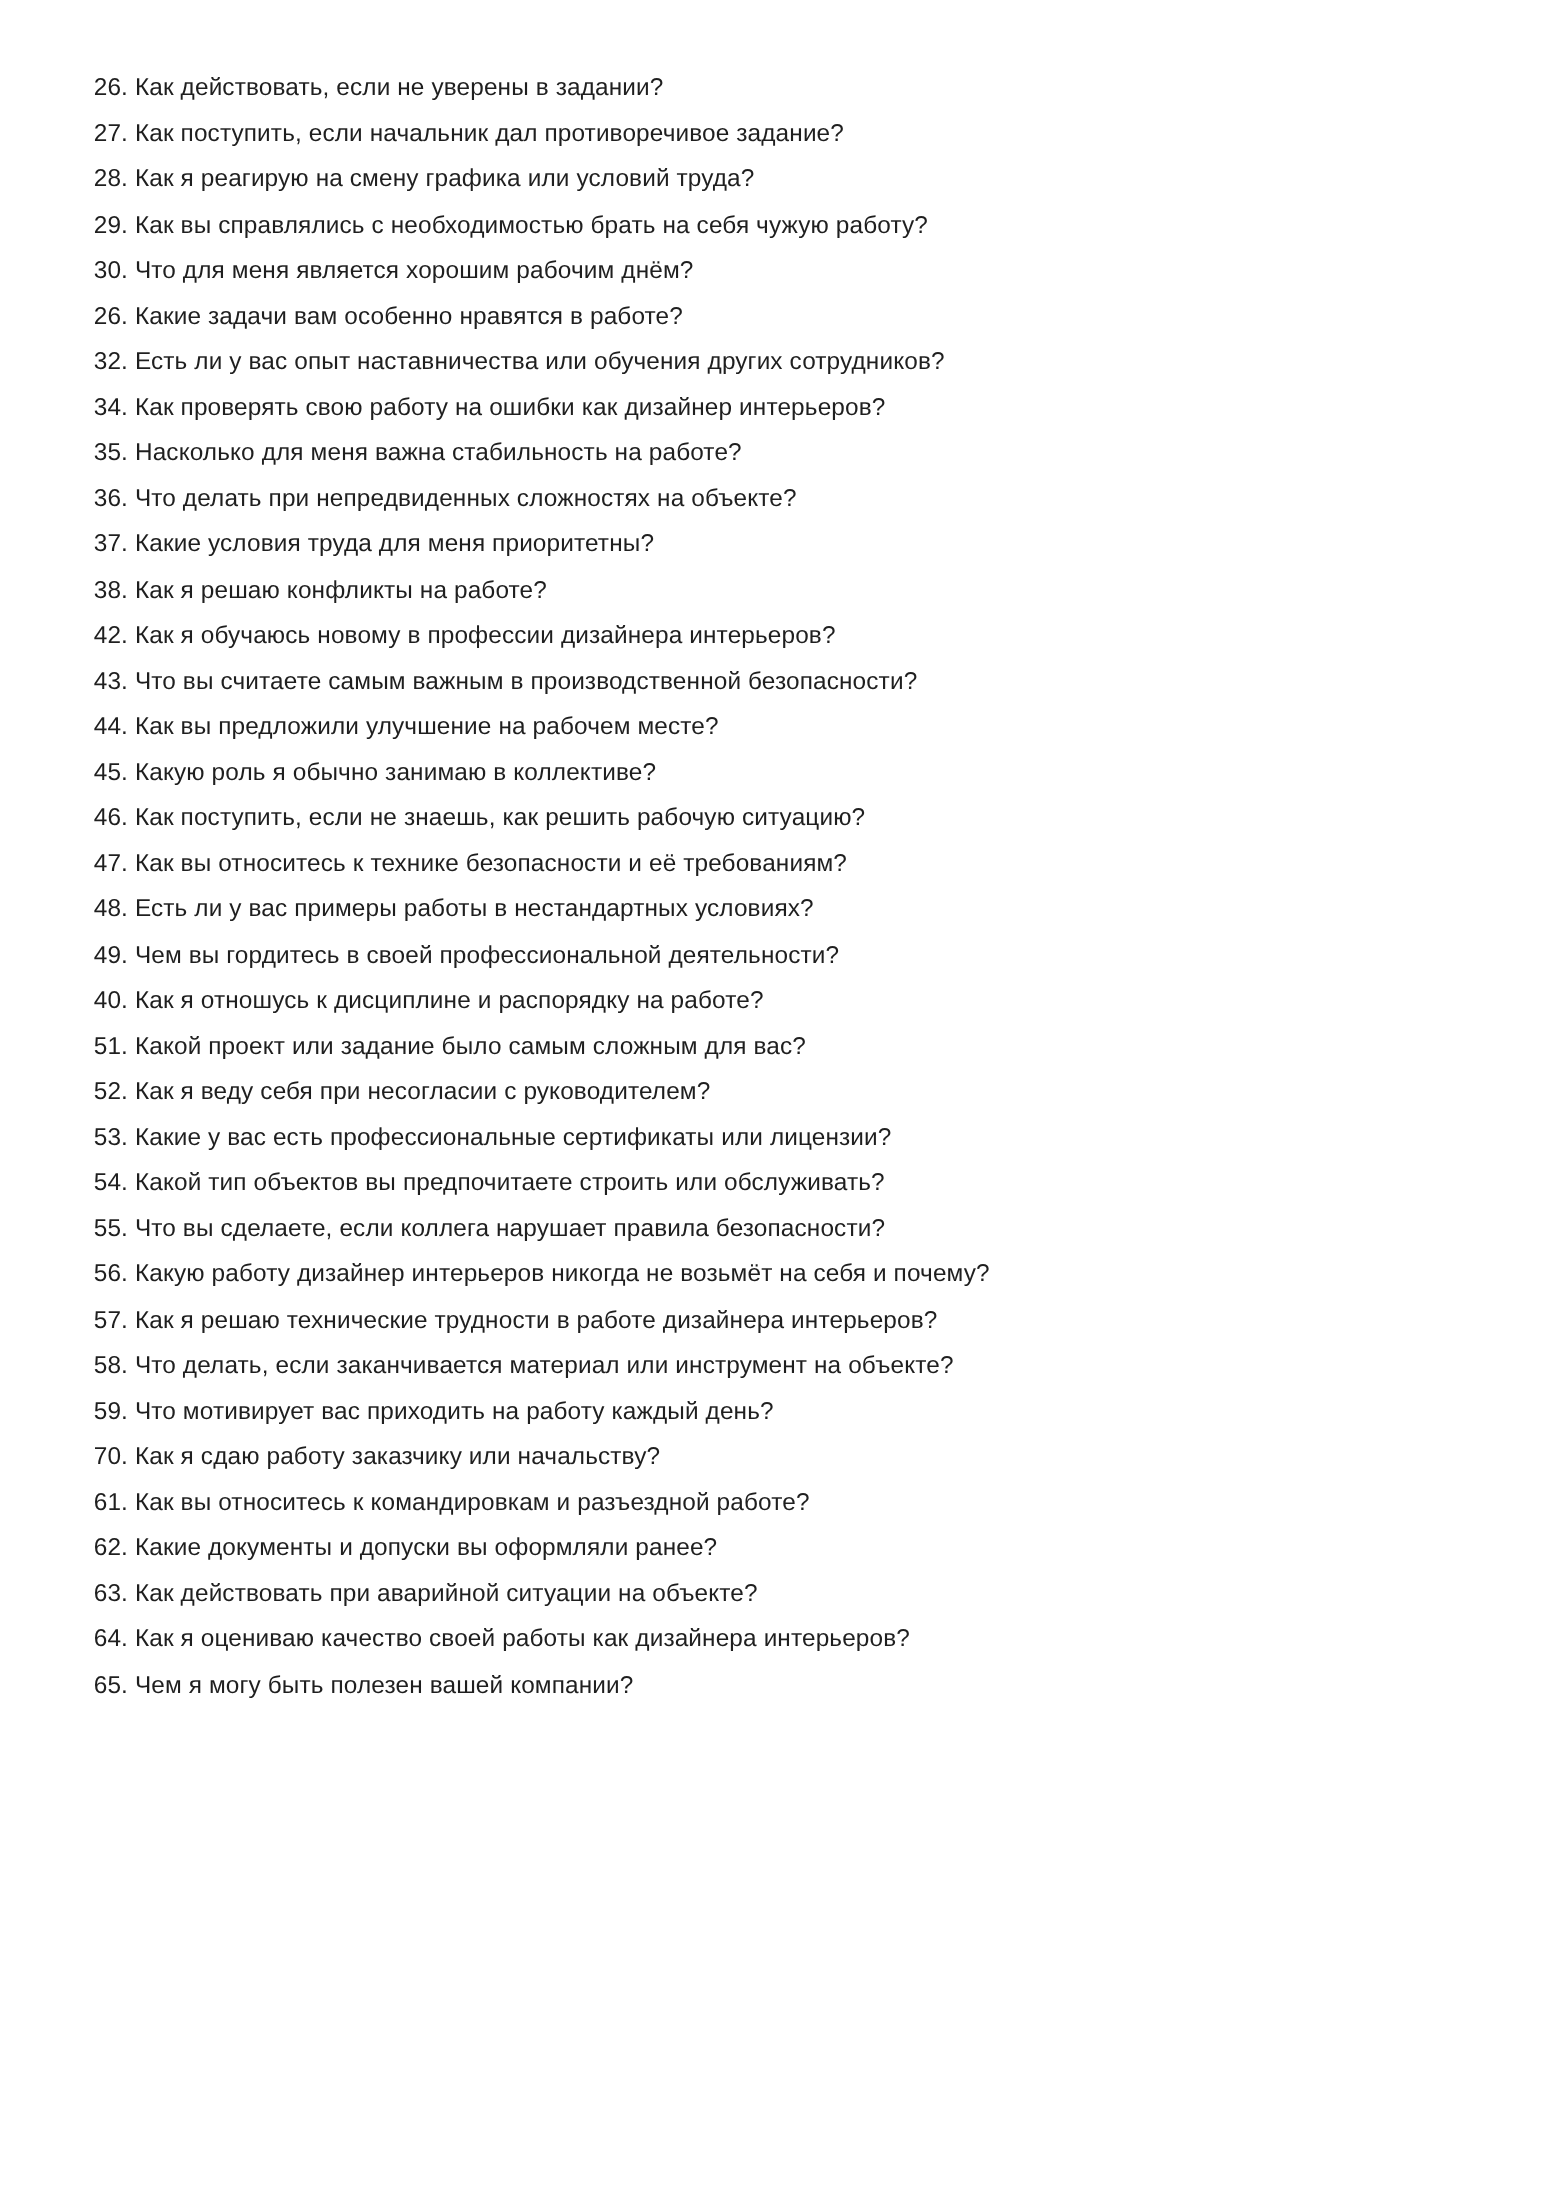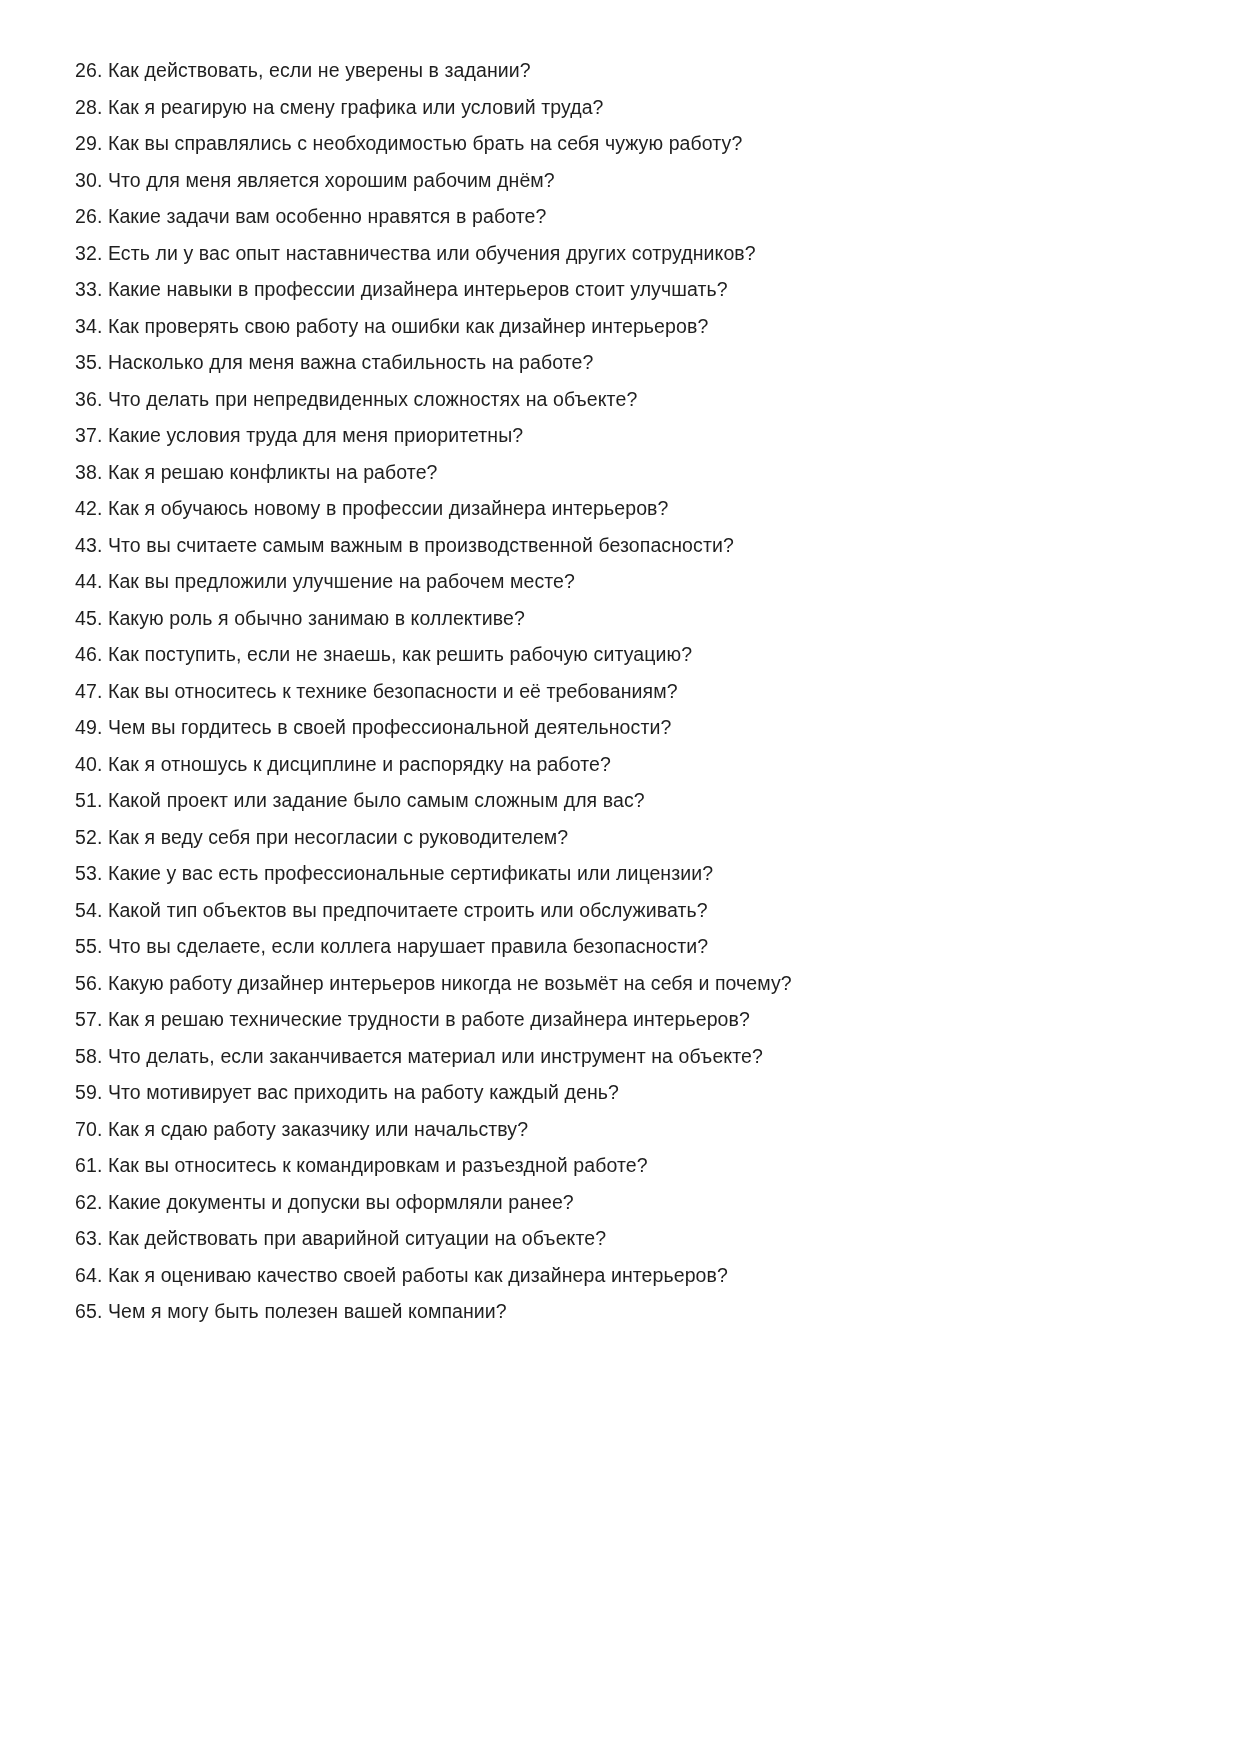--- a/index.html
+++ b/index.html
@@ -31,37 +31,38 @@
     letter-spacing: 0.1px;
     white-space: nowrap;
   }
 </style>
 </head>
 <body>
 
 <div class="page">
   <div class="question-list" id="question-list">
       <div class="question">26. Как действовать, если не уверены в задании?</div>
+      <div class="question">27. Как поступить, если начальник дал противоречивое задание?</div>
       <div class="question">28. Как я реагирую на смену графика или условий труда?</div>
       <div class="question">29. Как вы справлялись с необходимостью брать на себя чужую работу?</div>
       <div class="question">30. Что для меня является хорошим рабочим днём?</div>
       <div class="question">26. Какие задачи вам особенно нравятся в работе?</div>
       <div class="question">32. Есть ли у вас опыт наставничества или обучения других сотрудников?</div>
-      <div class="question">33. Какие навыки в профессии дизайнера интерьеров стоит улучшать?</div>
       <div class="question">34. Как проверять свою работу на ошибки как дизайнер интерьеров?</div>
       <div class="question">35. Насколько для меня важна стабильность на работе?</div>
       <div class="question">36. Что делать при непредвиденных сложностях на объекте?</div>
       <div class="question">37. Какие условия труда для меня приоритетны?</div>
       <div class="question">38. Как я решаю конфликты на работе?</div>
       <div class="question">42. Как я обучаюсь новому в профессии дизайнера интерьеров?</div>
       <div class="question">43. Что вы считаете самым важным в производственной безопасности?</div>
       <div class="question">44. Как вы предложили улучшение на рабочем месте?</div>
       <div class="question">45. Какую роль я обычно занимаю в коллективе?</div>
       <div class="question">46. Как поступить, если не знаешь, как решить рабочую ситуацию?</div>
       <div class="question">47. Как вы относитесь к технике безопасности и её требованиям?</div>
+      <div class="question">48. Есть ли у вас примеры работы в нестандартных условиях?</div>
       <div class="question">49. Чем вы гордитесь в своей профессиональной деятельности?</div>
       <div class="question">40. Как я отношусь к дисциплине и распорядку на работе?</div>
       <div class="question">51. Какой проект или задание было самым сложным для вас?</div>
       <div class="question">52. Как я веду себя при несогласии с руководителем?</div>
       <div class="question">53. Какие у вас есть профессиональные сертификаты или лицензии?</div>
       <div class="question">54. Какой тип объектов вы предпочитаете строить или обслуживать?</div>
       <div class="question">55. Что вы сделаете, если коллега нарушает правила безопасности?</div>
       <div class="question">56. Какую работу дизайнер интерьеров никогда не возьмёт на себя и почему?</div>
       <div class="question">57. Как я решаю технические трудности в работе дизайнера интерьеров?</div>
       <div class="question">58. Что делать, если заканчивается материал или инструмент на объекте?</div>

